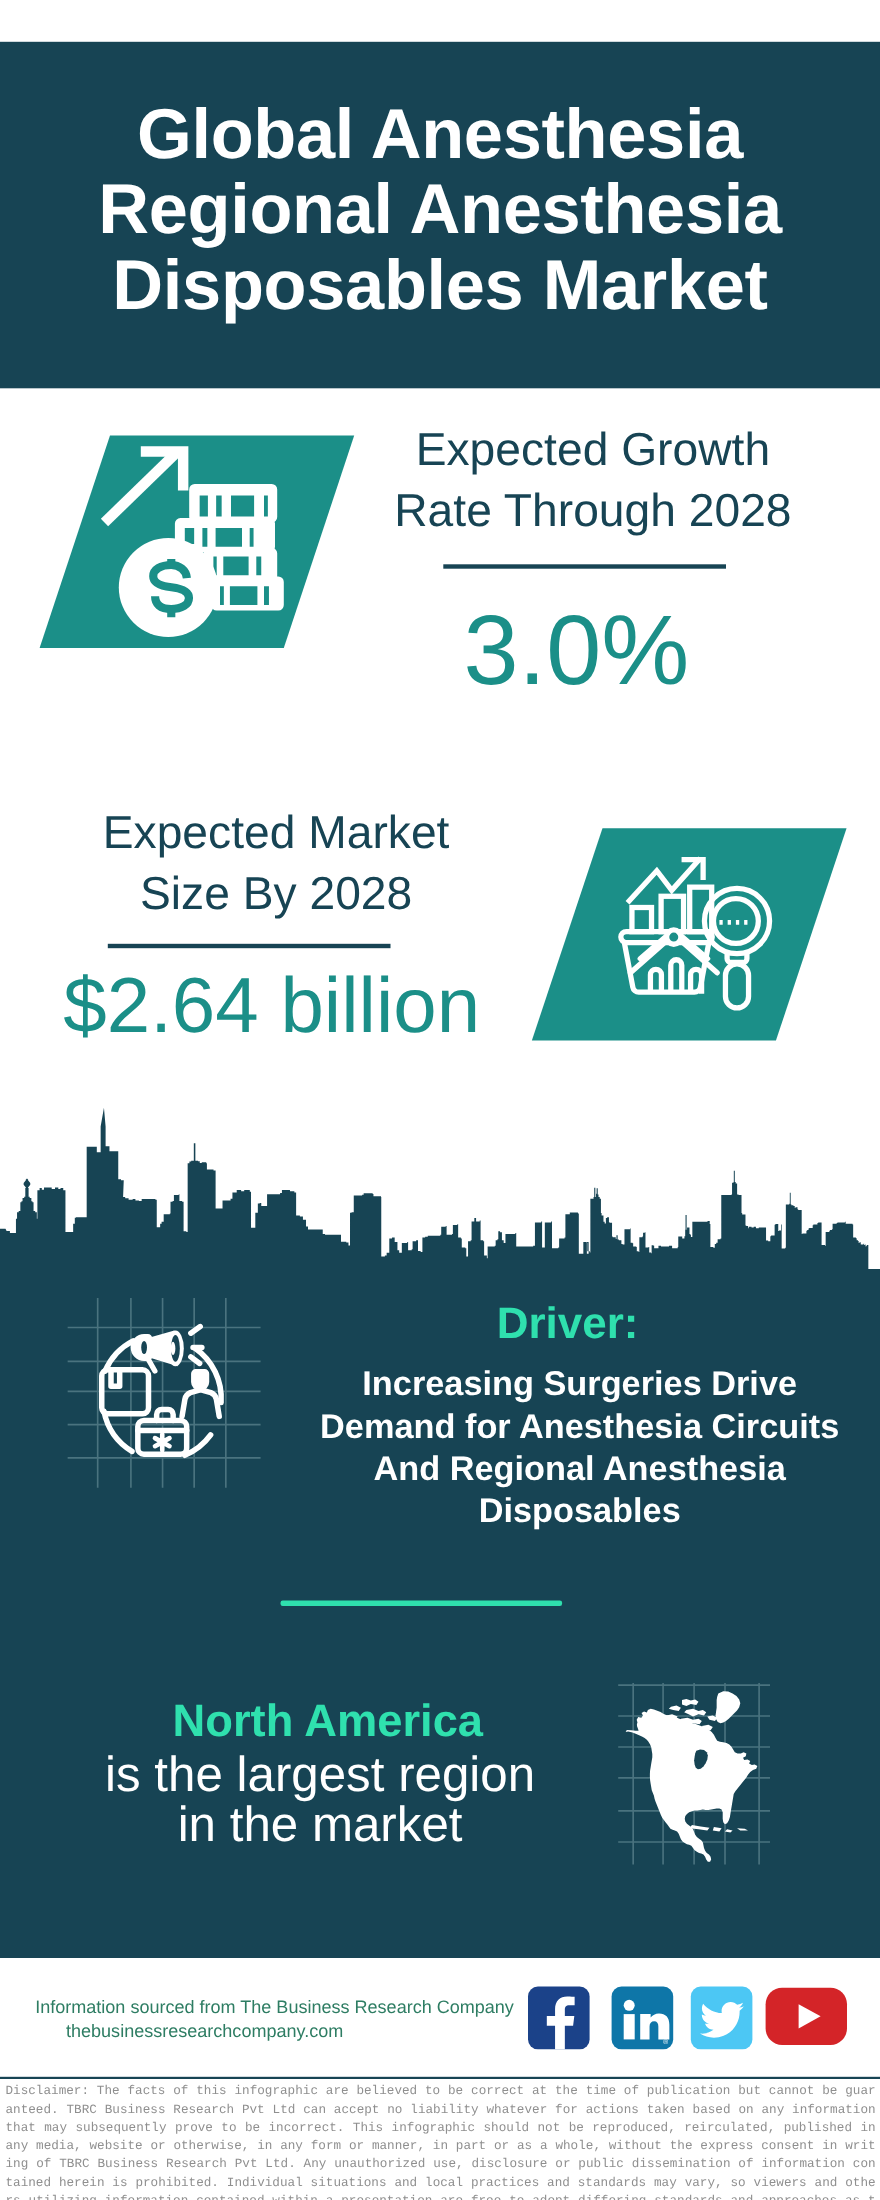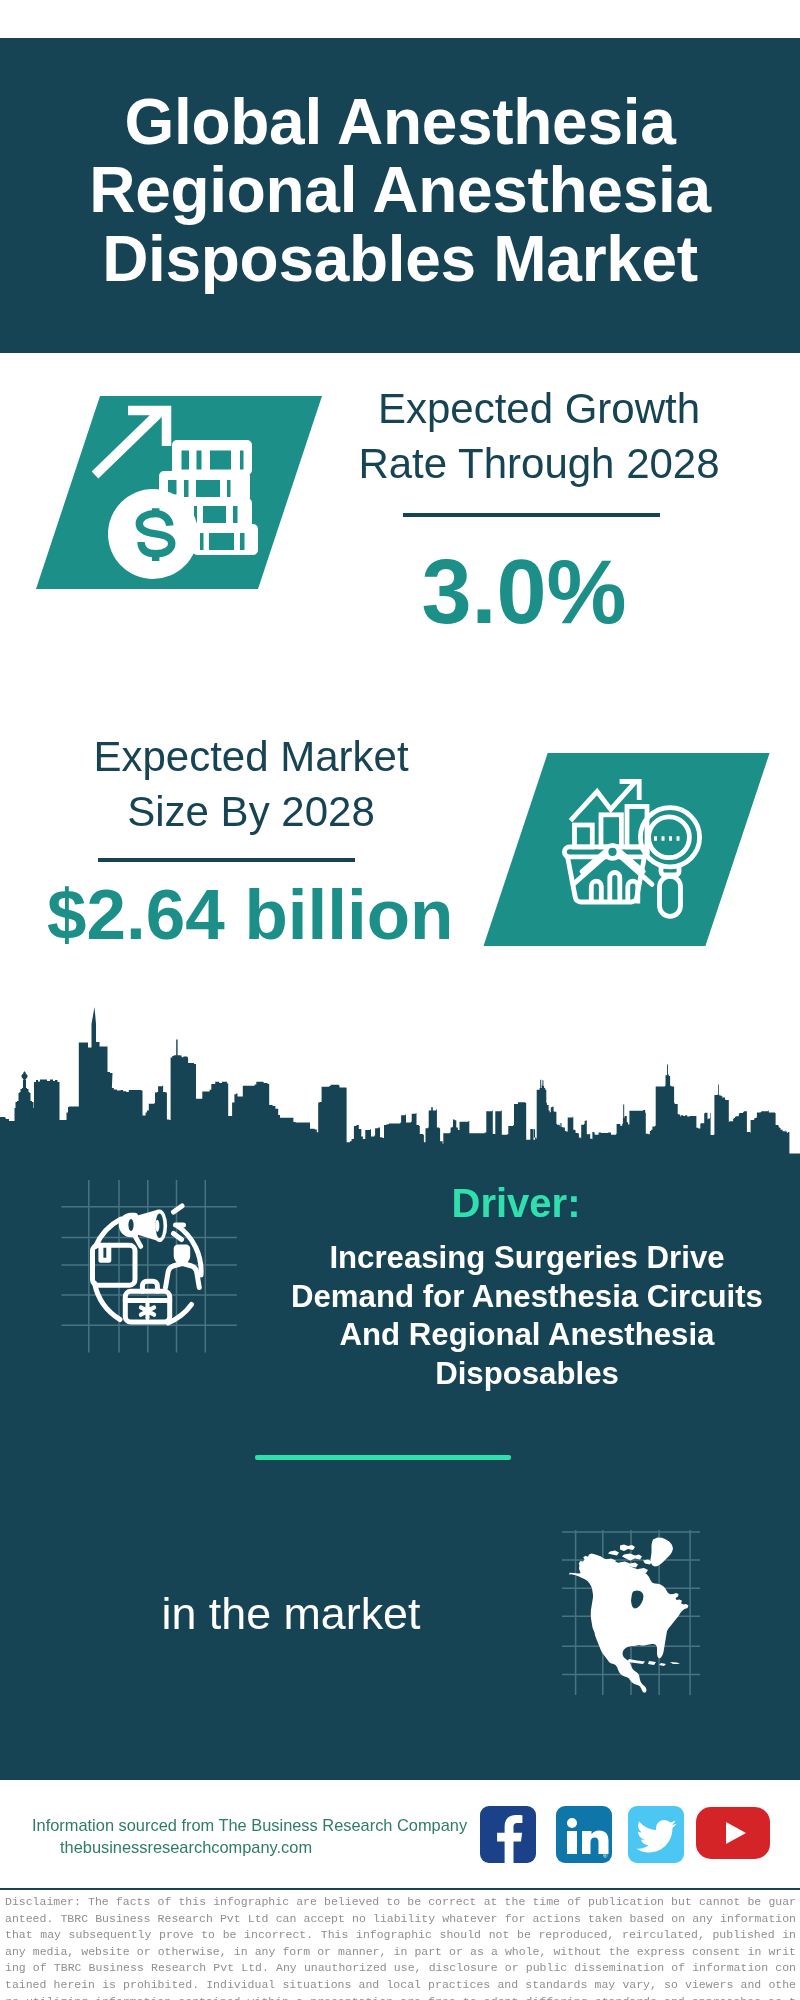--- a/index.html
+++ b/index.html
@@ -22,21 +22,21 @@
 
   
   .para { position:absolute; }
 
   .stat-label {
     position:absolute; color:#174454; font-weight:normal;
     font-size:42px; line-height:55px; text-align:center; white-space:nowrap;
   }
   .rule { position:absolute; background:#174454; height:4px; }
   .stat-value {
-    position:absolute; color:#1B8F88; font-weight:bold;
+    position:absolute; color:#1B8F88; font-weight:normal;
     white-space:nowrap; text-align:center;
   }
   .ic { position:absolute; }
 
   
   .skyline { position:absolute; left:0; top:1000px; width:800px; height:790px; }
   .drv-head { position:absolute; color:#2FE0AE; font-weight:bold; font-size:38px;
     line-height:44px; text-align:center; white-space:nowrap; }
   .drv-body { position:absolute; color:#ffffff; font-weight:bold; font-size:27px;
     line-height:38px; text-align:center; white-space:nowrap; }
@@ -159,21 +159,23 @@
 
   <div class="drv-head" style="left:316px; top:1181px; width:400px; font-size:40px;">Driver:</div>
   <div class="drv-body" style="left:277px; top:1239px; width:500px; font-size:31.2px; line-height:38.7px;">
     <div>Increasing Surgeries Drive</div>
     <div>Demand for Anesthesia Circuits</div>
     <div>And Regional Anesthesia</div>
     <div>Disposables</div>
   </div>
   <div class="mint-rule" style="left:255px; top:1455px; width:256px;"></div>
 
+  <div class="reg-name" style="left:98px; top:1540px; width:400px; font-size:41.2px;">North America</div>
   <div class="reg-body" style="left:41px; top:1591px; width:500px; font-size:44.8px; line-height:45.8px;">
+    <div>is the largest region</div>
     <div>in the market</div>
   </div>
 
   <svg class="ic" style="left:550px; top:1515px;" width="160" height="190" viewBox="550 1515 160 190">
     <g stroke="#4a737f" stroke-width="1.5" fill="none">
       <path d="M575.6,1530 V1695 M602.8,1530 V1695 M631,1530 V1695 M659.1,1530 V1695 M690.1,1530 V1695"></path>
       <path d="M562,1531.9 H700 M562,1560 H700 M562,1588.2 H700 M562,1616.3 H700 M562,1646.3 H700 M562,1674.5 H700"></path>
     </g>
     <path fill="#ffffff" d="M579.5,1566.0 L578.8,1563.5 L580.2,1561.0 L583.0,1561.5 L584.5,1559.5 L583.2,1557.2 L585.5,1555.8 L588.0,1556.8 L589.0,1554.5 L591.5,1553.5 L594.5,1554.2 L597.5,1555.3 L600.5,1556.3 L603.0,1558.0 L605.5,1559.0 L608.5,1559.5 L611.5,1560.5 L614.5,1561.2 L617.5,1562.5 L620.5,1563.2 L623.5,1564.5 L626.5,1565.2 L629.5,1566.5 L632.5,1567.2 L635.5,1568.5 L638.5,1569.5 L641.5,1571.0 L644.5,1572.5 L647.0,1574.5 L649.0,1577.0 L650.5,1580.0 L652.0,1582.5 L654.5,1583.5 L657.5,1583.8 L660.5,1584.5 L663.0,1586.0 L665.0,1588.0 L666.5,1590.5 L668.0,1593.0 L670.5,1594.2 L673.5,1594.0 L676.0,1593.0 L678.5,1594.0 L678.0,1596.5 L675.5,1598.0 L676.5,1600.0 L679.5,1599.5 L682.0,1600.8 L681.0,1603.2 L683.5,1604.5 L686.0,1604.0 L688.5,1605.5 L687.5,1608.0 L684.5,1609.0 L682.0,1611.0 L680.0,1613.5 L678.5,1616.0 L676.5,1618.5 L674.5,1621.0 L672.5,1623.5 L670.5,1626.0 L668.5,1628.5 L667.0,1631.0 L666.5,1634.0 L666.0,1637.0 L665.5,1640.0 L665.0,1643.0 L664.5,1646.0 L664.0,1649.0 L663.5,1652.0 L662.5,1655.0 L661.0,1657.5 L659.0,1658.5 L657.5,1656.5 L657.0,1653.5 L657.0,1650.5 L657.0,1647.5 L656.0,1645.0 L654.0,1644.0 L651.5,1644.0 L649.0,1644.5 L646.5,1645.0 L644.0,1645.5 L641.5,1645.5 L639.0,1645.0 L636.5,1645.5 L634.0,1646.0 L631.5,1646.0 L629.0,1646.5 L626.5,1647.5 L624.5,1649.0 L623.0,1651.0 L622.5,1653.5 L623.0,1656.0 L624.5,1658.0 L626.5,1659.5 L628.5,1661.0 L630.0,1663.0 L631.0,1665.5 L632.0,1668.0 L633.5,1670.0 L635.5,1671.5 L637.5,1673.0 L639.0,1675.0 L639.5,1677.5 L640.0,1680.0 L641.0,1682.5 L642.5,1684.5 L644.5,1686.0 L646.0,1688.0 L646.5,1690.5 L645.5,1692.5 L643.5,1692.5 L642.0,1690.5 L641.0,1688.0 L639.5,1686.0 L637.5,1685.0 L635.5,1684.5 L633.5,1683.5 L631.5,1682.0 L630.0,1680.0 L628.5,1678.0 L626.5,1677.0 L624.5,1676.5 L622.5,1675.5 L620.5,1674.0 L619.0,1672.0 L618.0,1669.5 L617.0,1667.0 L615.5,1665.0 L613.5,1664.0 L611.5,1663.5 L609.5,1662.5 L608.0,1660.5 L606.5,1658.5 L605.0,1656.5 L603.5,1654.5 L602.0,1652.5 L600.8,1650.0 L599.8,1647.5 L598.8,1645.0 L597.8,1642.5 L596.8,1640.0 L595.8,1637.5 L595.0,1635.0 L594.5,1632.5 L593.5,1630.0 L592.5,1627.5 L592.0,1624.5 L591.5,1621.5 L591.0,1618.5 L590.8,1615.5 L590.8,1612.5 L591.0,1609.5 L591.5,1606.5 L592.0,1603.5 L592.5,1600.5 L593.0,1597.5 L593.0,1594.5 L592.5,1591.5 L592.0,1588.5 L591.0,1586.0 L589.5,1583.5 L588.0,1581.5 L586.0,1580.0 L584.0,1578.8 L582.0,1578.0 L579.0,1576.5 L575.0,1575.0 L571.0,1574.2 L568.8,1574.5 L569.8,1572.8 L573.8,1573.0 L577.8,1573.5 L580.5,1573.3 L580.0,1571.5 L579.2,1569.5 L579.0,1567.5 Z"></path>
     <path fill="#ffffff" d="M653.0,1539.5 L657.5,1537.5 L662.0,1537.8 L666.0,1539.5 L669.5,1541.8 L672.0,1545.0 L673.0,1548.5 L672.0,1552.0 L670.0,1555.0 L667.5,1557.5 L665.0,1560.0 L662.5,1562.5 L660.0,1564.5 L657.5,1566.0 L655.0,1566.5 L652.5,1565.5 L651.0,1563.0 L650.5,1559.5 L651.0,1556.0 L651.5,1552.5 L651.5,1549.0 L651.5,1545.5 L652.0,1542.5 Z"></path>

